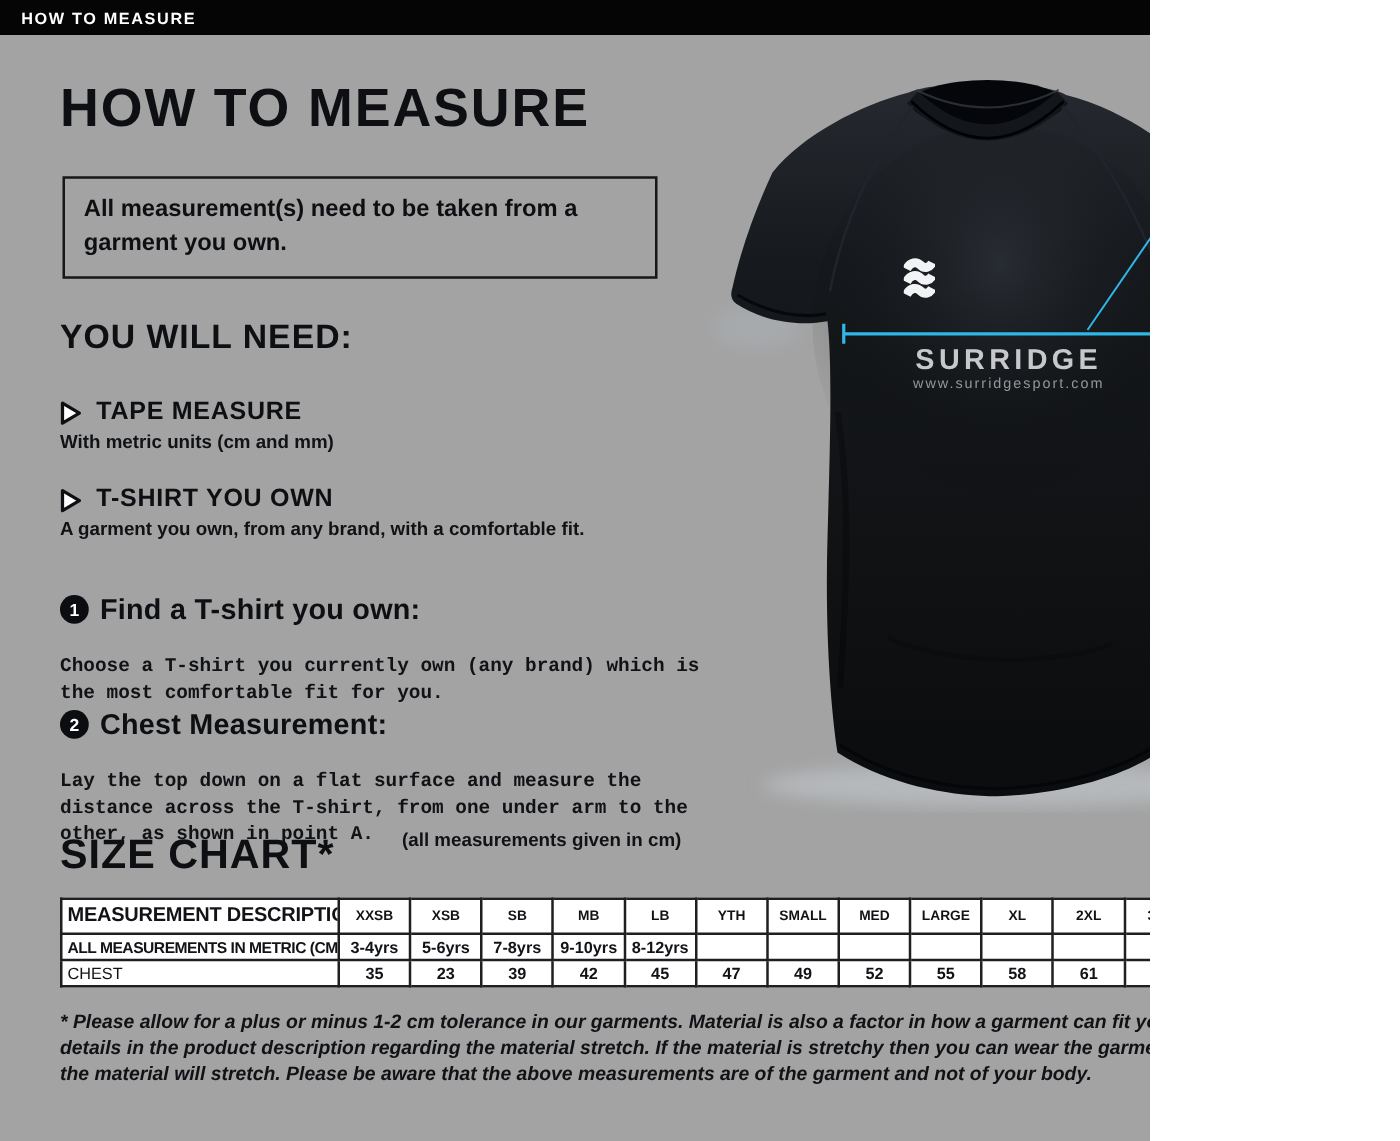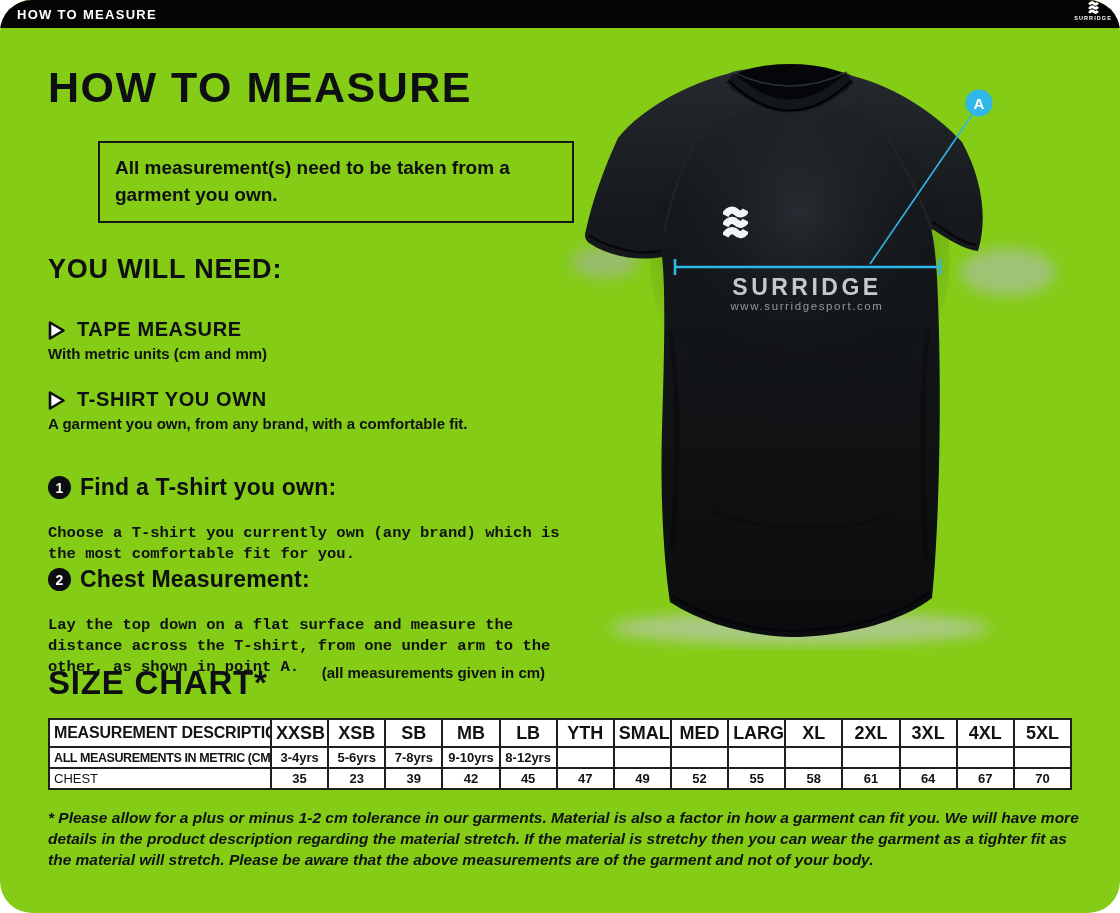--- a/index.html
+++ b/index.html
@@ -1,32 +1,32 @@
 <!DOCTYPE html>
 <html><head>
 <meta charset="utf-8">
 <style>
   html,body{margin:0;padding:0;background:#ffffff;}
-  .page{position:relative;width:1120px;height:913px;background:#84cc16;overflow:hidden;
-        font-family:"Liberation Sans","DejaVu Sans",sans-serif;color:#111418;border-radius:32px;}
+  .page{position:relative;width:920px;height:913px;background:#a3a3a3;overflow:hidden;
+        font-family:"Liberation Sans","DejaVu Sans",sans-serif;color:#111418;}
 
   
   .topbar{position:absolute;left:0;top:0;width:1120px;height:28px;background:#050505;
           display:flex;align-items:center;}
   .topbar-title{color:#fff;font-size:13px;font-weight:700;letter-spacing:1.3px;margin-left:17px;}
   .topbar-logo{position:absolute;right:8px;top:1px;display:flex;flex-direction:column;
                align-items:center;line-height:1;}
   .topbar-logo svg{display:block;}
   .topbar-brand{color:#fff;font-size:5.5px;font-weight:700;letter-spacing:1.1px;margin-top:1px;}
 
   
   .h1{position:absolute;left:48px;top:66px;font-size:43px;font-weight:900;letter-spacing:1.5px;
       line-height:1;color:#0d0f12;}
   .note-box{position:absolute;left:50px;top:141px;width:442px;border:2px solid #15171a;
-            padding:12px 15px;font-size:19px;font-weight:700;line-height:1.42;color:#0d0f12;margin-left:48px;}
+            padding:12px 15px;font-size:19px;font-weight:700;line-height:1.42;color:#0d0f12;}
   .h2{position:absolute;left:48px;top:254px;font-size:27px;font-weight:900;letter-spacing:0.8px;color:#0d0f12;}
 
   .need-item{position:absolute;left:48px;}
   .need-head{display:flex;align-items:flex-end;gap:11px;}
   .need-label{font-size:20px;font-weight:900;letter-spacing:0.6px;color:#0d0f12;}
   .need-desc{font-size:15px;font-weight:700;margin-top:4px;color:#101215;}
   .tri-icon{flex:0 0 auto;display:block;}
 
   .step{position:absolute;left:48px;}
   .step-head{display:flex;align-items:center;gap:9px;}
@@ -39,21 +39,21 @@
   .sizechart-head{position:absolute;left:48px;top:664px;display:flex;align-items:flex-start;gap:10px;}
   .sizechart-title{font-size:33px;font-weight:900;letter-spacing:0.8px;color:#0d0f12;}
   .sizechart-sub{font-size:15px;font-weight:700;color:#101215;margin-left:44px;}
 
   
   .size-table{position:absolute;left:48px;top:718px;width:1024px;border-collapse:collapse;
               table-layout:fixed;background:#fff;}
   .size-table col.desc-col{width:222px;}
   .size-table th,.size-table td{border:2px solid #1e1f21;padding:0 4px;overflow:hidden;
               white-space:nowrap;text-align:center;color:#111316;}
-  .size-table thead th{height:26px;font-size:18px;font-weight:700;}
+  .size-table thead th{height:26px;font-size:11px;font-weight:700;}
   .size-table thead th.desc{ text-align:left;font-size:16px;letter-spacing:-0.2px;}
   .size-table tbody tr{height:21px;}
   .size-table tbody td{font-size:13px;font-weight:700;}
   .size-table tbody td.desc{text-align:left;font-size:12.5px;letter-spacing:-0.4px;}
   .size-table tbody tr.chest-row td.desc{font-weight:400;font-size:13px;letter-spacing:0;}
 
   .footnote{position:absolute;left:48px;top:808px;width:1040px;font-size:15.5px;font-weight:700;
             font-style:italic;line-height:1.35;color:#101215;}
 
   

